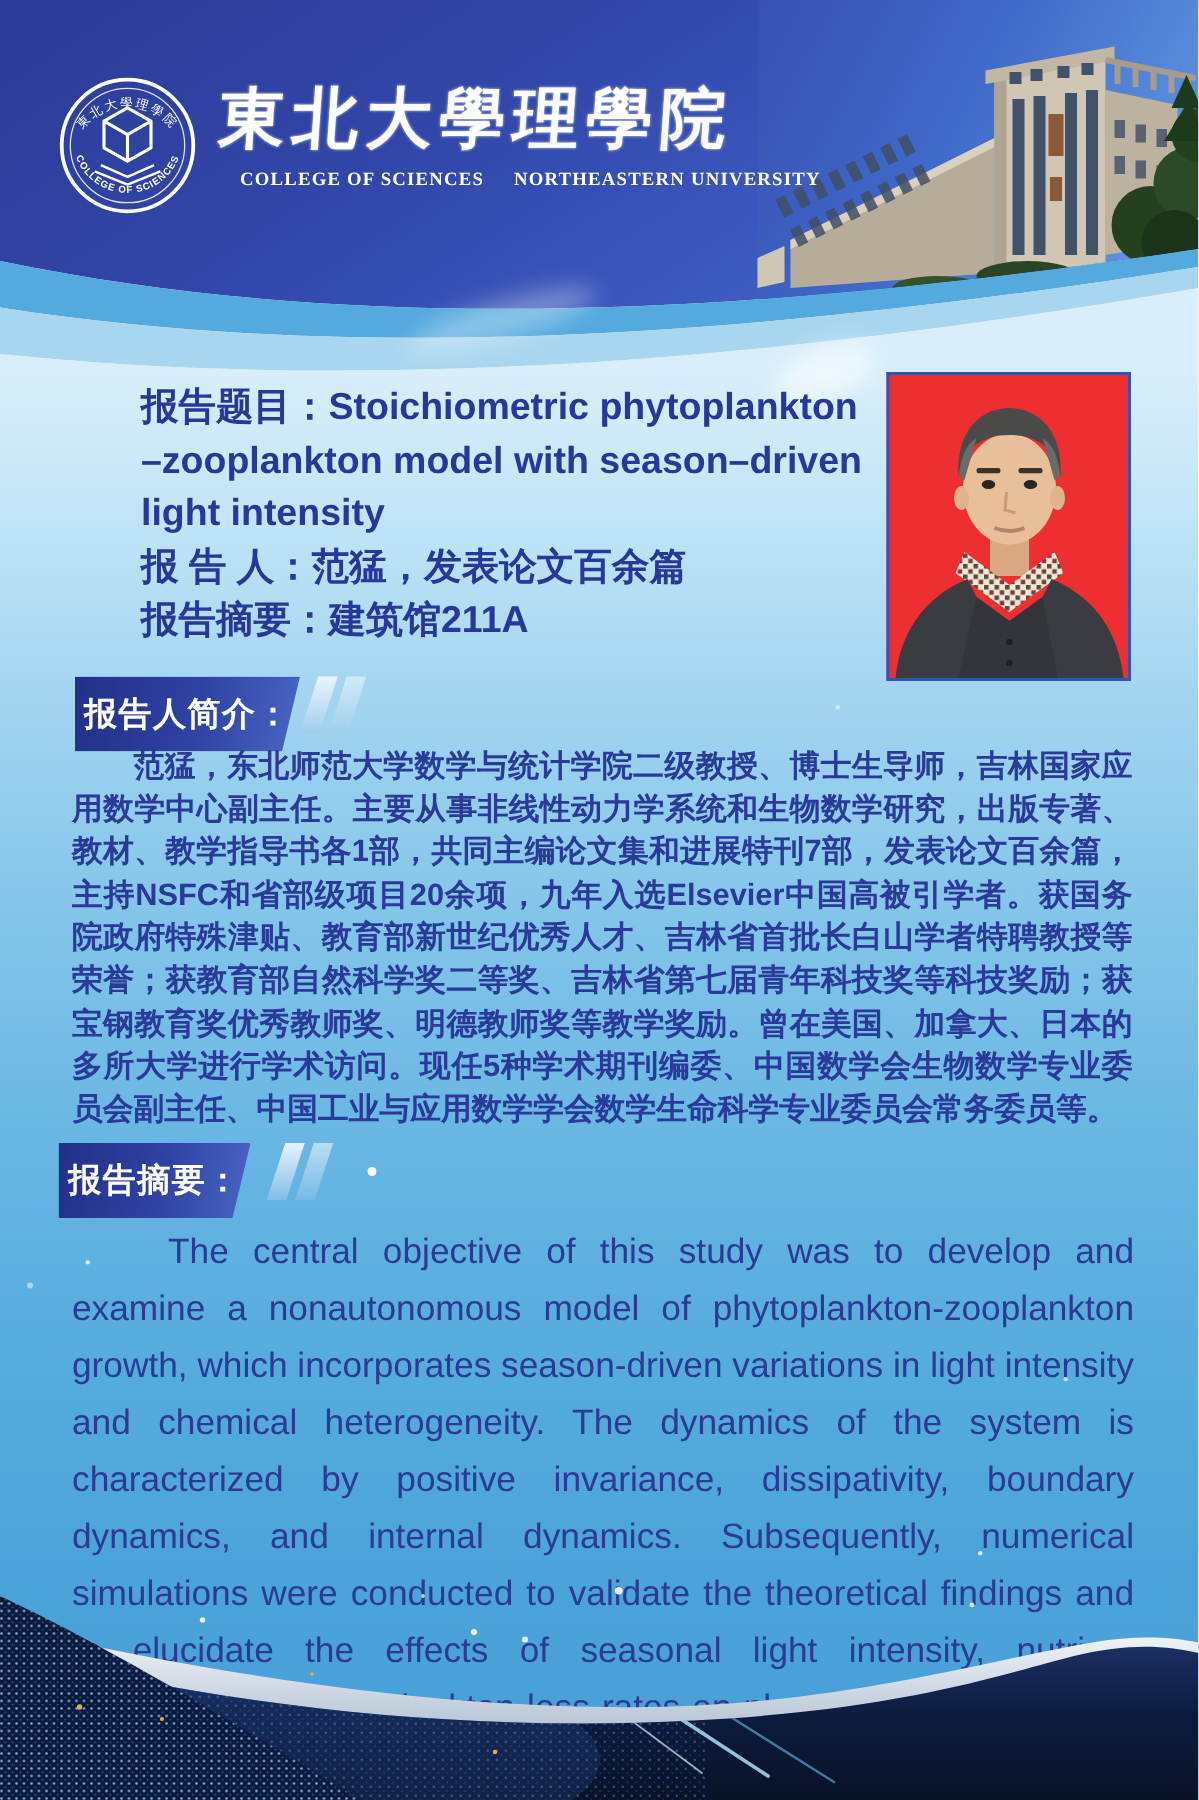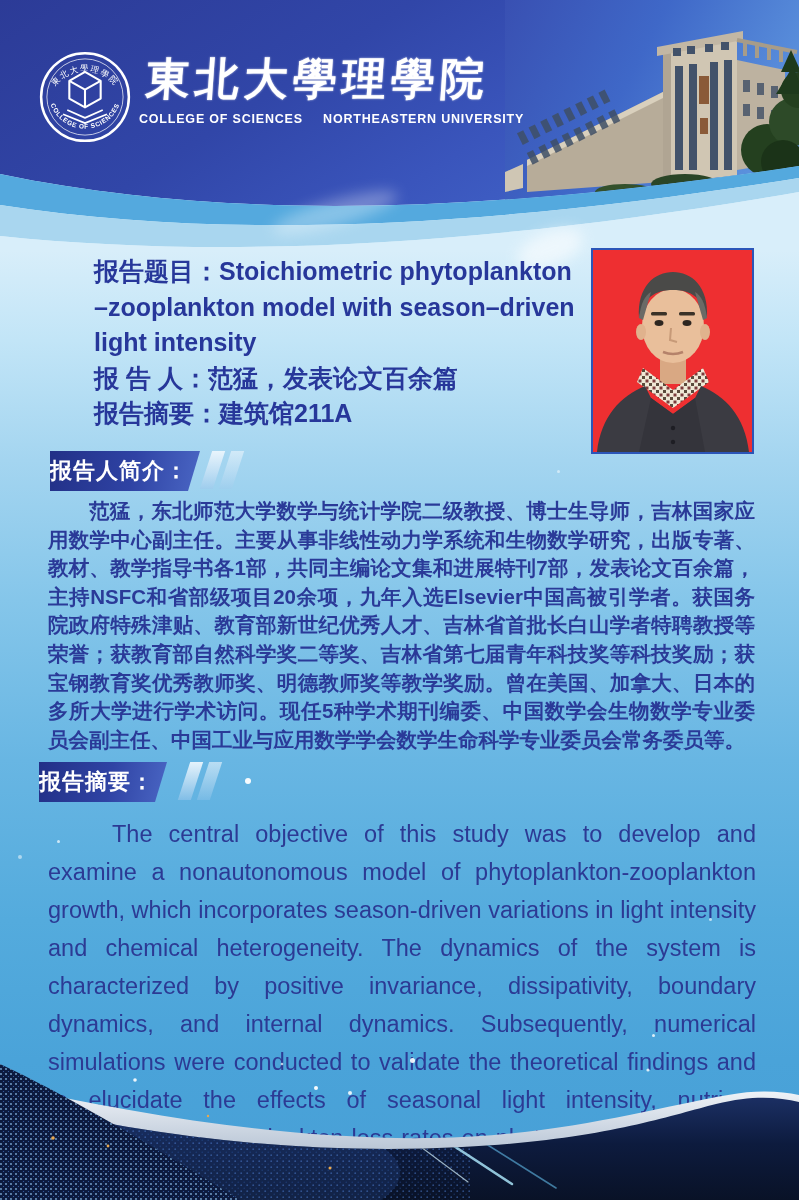--- a/index.html
+++ b/index.html
@@ -14,39 +14,39 @@
   
   .calli{
     left:146px;top:50px;width:420px;
     font-size:44px;font-weight:bold;color:#ffffff;letter-spacing:5px;
     font-family:"DejaVu Serif","Liberation Serif",serif;
     transform:skewX(-4deg);
     text-shadow:0 0 2px rgba(255,255,255,.85);
     white-space:nowrap;
   }
   .subtitle{
-    left:139px;top:112px;white-space:nowrap;
-    font-size:12.5px;font-weight:bold;color:#ffffff;letter-spacing:.8px;
+    left:160px;top:112px;white-space:nowrap;
+    font-size:12.5px;font-weight:bold;color:#ffffff;letter-spacing:.8px;font-family:Liberation Serif, serif;
   }
   .subtitle span{margin-right:16px;}
   
   .info{
     left:50px;top:254px;width:545px;
     color:#27379a;font-weight:bold;font-size:25px;line-height:35.5px;
   }
   .info div{white-space:nowrap;margin-left:44px;}
   
   .photo{
     left:591px;top:248px;width:163px;height:206px;
     border:2px solid #2b55b8;box-sizing:border-box;background:#ee2f31;
   }
   .photo svg{display:block;}
   
   .banner{
-    height:40px;display:flex;align-items:center;justify-content:flex-start;
+    height:50px;display:flex;align-items:center;justify-content:center;
     background:linear-gradient(100deg,#223087 0%,#2f43a4 55%,#4a66c4 100%);
     clip-path:polygon(0 0,100% 0,calc(100% - 12px) 100%,0 100%);
   }
   .banner span{color:#fff;font-size:22px;font-weight:bold;letter-spacing:1px;white-space:nowrap;}
   .slash{
     width:13px;height:38px;transform:skewX(-18deg);
     background:linear-gradient(180deg,rgba(236,246,253,.95),rgba(158,200,236,.5));
   }
   .slash.s2{opacity:.65;}
   

